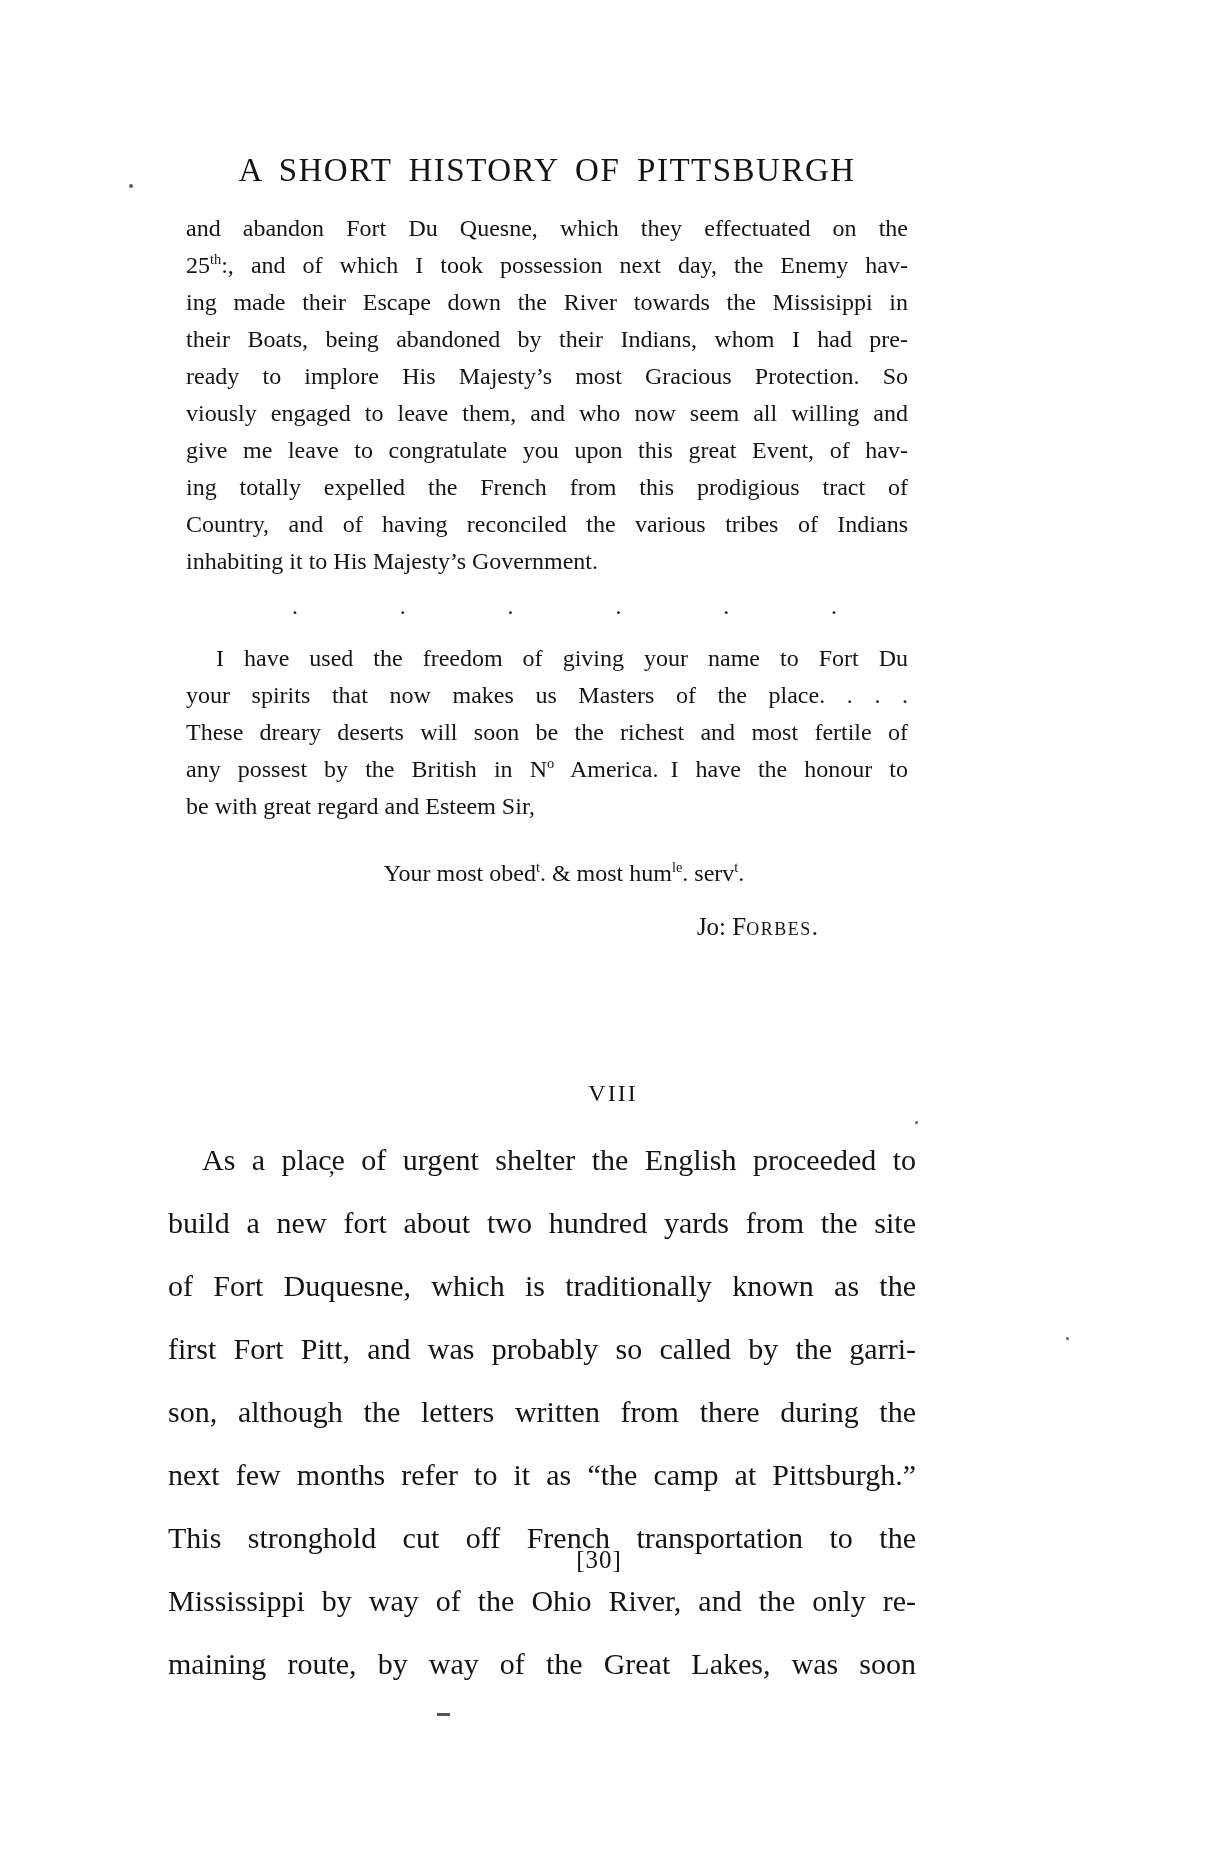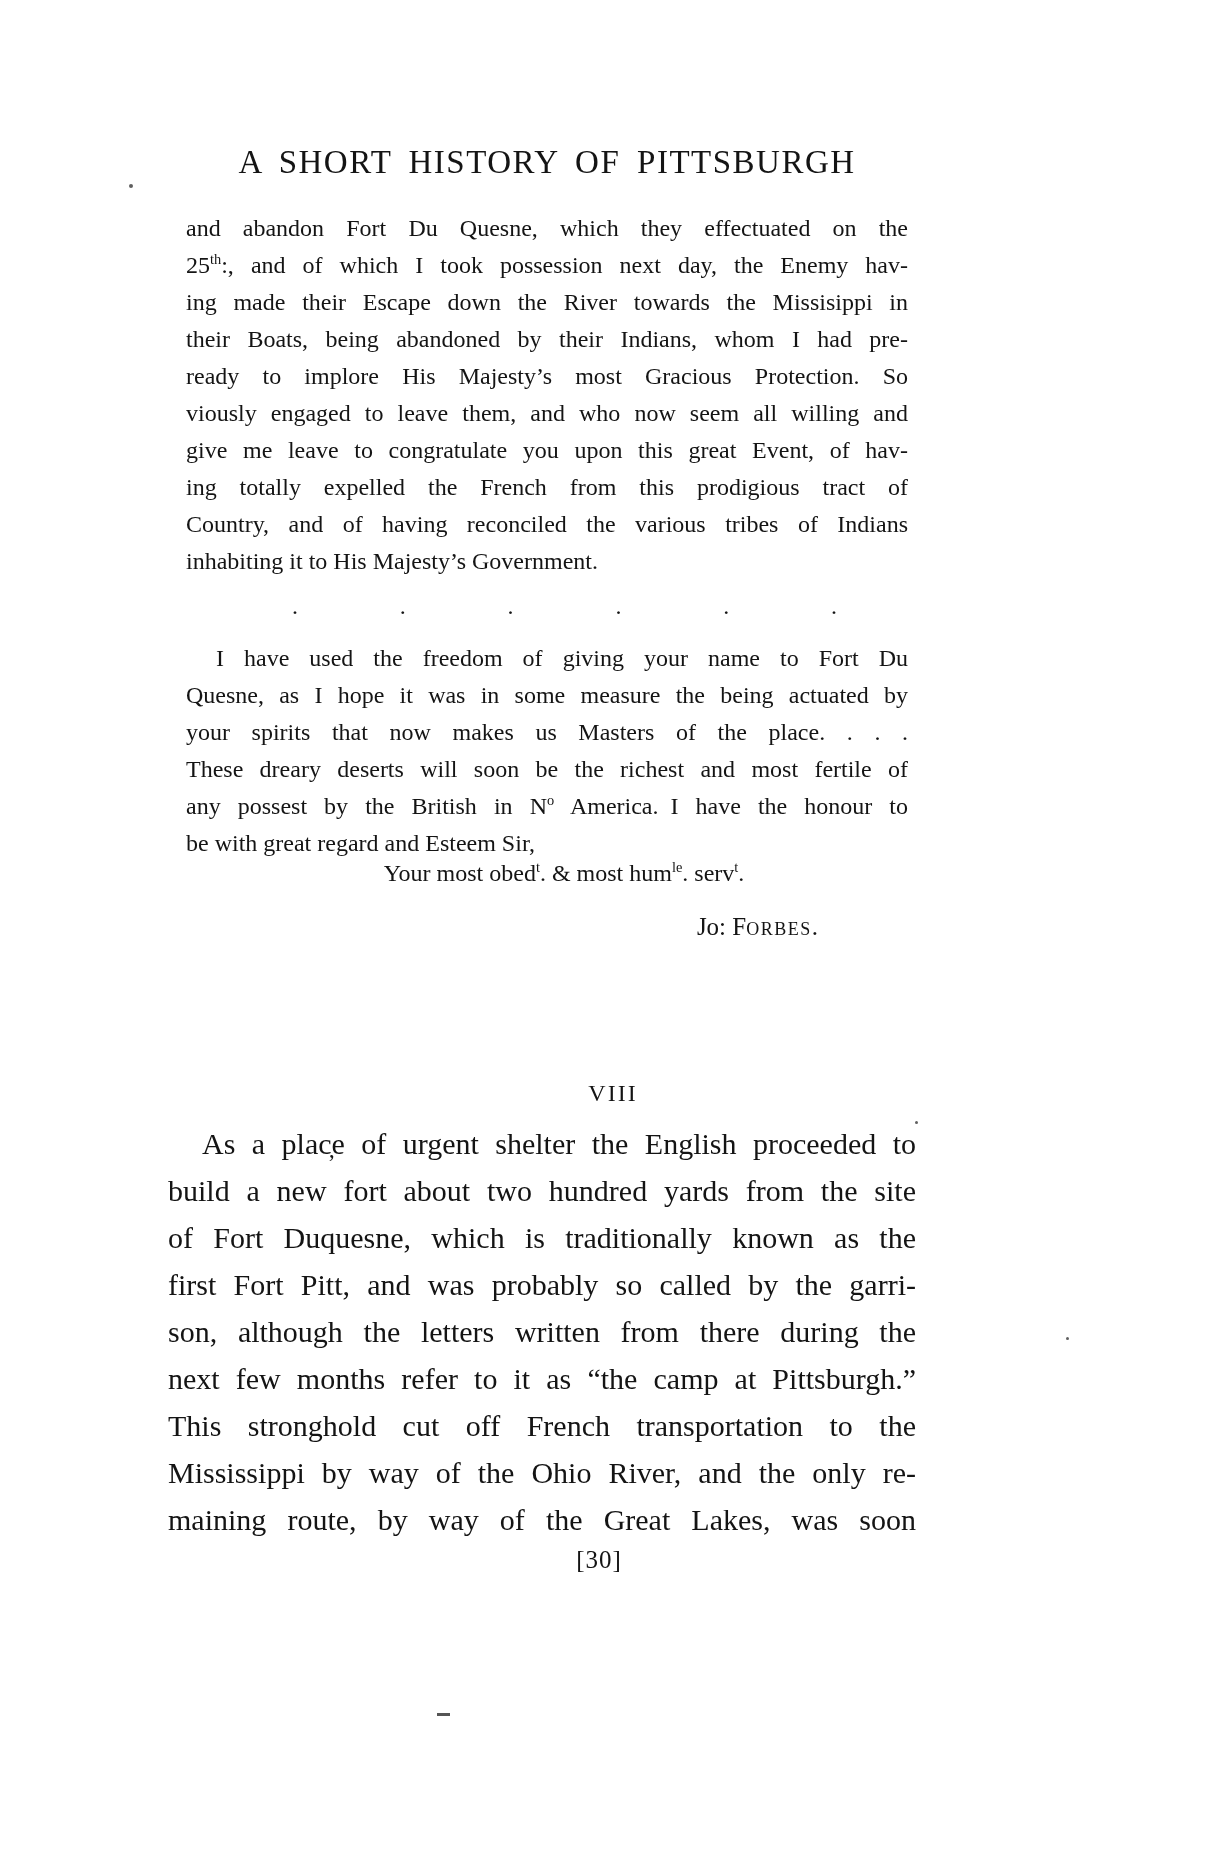--- a/index.html
+++ b/index.html
@@ -6,21 +6,21 @@
   .page {
     position: relative;
     width: 1219px; height: 1874px;
     margin: 0 auto;
     background: #ffffff;
     color: #141414;
     font-family: "Liberation Serif", "DejaVu Serif", serif;
     overflow: hidden;
   }
   .running-head {
-    position: absolute; top: 144px; left: 186px; width: 722px;
+    position: absolute; top: 152px; left: 186px; width: 722px;
     text-align: center;
     font-size: 33px; letter-spacing: 1.5px; word-spacing: 7px;
     white-space: nowrap;
   }
   .letter-block { position: absolute; left: 186px; width: 722px; }
   .p1 { top: 210px; }
   .p2 { top: 640px; }
   .tline {
     text-align: justify; text-align-last: justify; text-justify: inter-word;
     overflow: hidden;
@@ -47,21 +47,21 @@
     padding-right: 90px; box-sizing: border-box;
   }
   .signature .tline { font-size: 25px; line-height: 34px; height: 34px; text-align: right; text-align-last: right; }
   .section-heading {
     position: absolute; top: 1080px; left: 186px; width: 722px;
     padding-left: 132px; box-sizing: border-box;
     text-align: center;
     font-size: 24px; letter-spacing: 2px;
   }
   .body-block { position: absolute; top: 1120px; left: 168px; width: 748px; }
-  .body-block .tline { font-size: 30px; line-height: 47px; height: 47px; }
+  .body-block .tline { font-size: 30px; line-height: 47px; height: 47px; margin-top: 16px; }
   .body-block .tline.ind { text-indent: 34px; }
   .page-number {
     position: absolute; top: 1546px; left: 186px; width: 722px;
     padding-left: 104px; box-sizing: border-box;
     text-align: center;
     font-size: 25px; letter-spacing: 1px;
   }
   .speck { position: absolute; background: #2a2a2a; }
   .speck-dot { width: 4px; height: 4px; border-radius: 50%; opacity: .75; }
   .speck-dash { width: 13px; height: 3px; opacity: .8; }
@@ -83,21 +83,20 @@
       <div class="tline"><span>give me leave to congratulate you upon this great Event, of hav-</span></div>
       <div class="tline"><span>ing totally expelled the French from this prodigious tract of</span></div>
       <div class="tline"><span>Country, and of having reconciled the various tribes of Indians</span></div>
       <div class="tline noj"><span>inhabiting it to His Majesty’s Government.</span></div>
     </div>
 
   <div class="dot-separator">. . . . . .</div>
 
   <div class="letter-block p2">
       <div class="tline ind"><span>I have used the freedom of giving your name to Fort Du</span></div>
-      <div class="tline"><span>Quesne, as I hope it was in some measure the being actuated by</span></div>
       <div class="tline"><span>your spirits that now makes us Masters of the place. . . .</span></div>
       <div class="tline"><span>These dreary deserts will soon be the richest and most fertile of</span></div>
       <div class="tline"><span>any possest by the British in N</span><span class="seg-sup">o</span><span> America. I have the honour to</span></div>
       <div class="tline noj"><span>be with great regard and Esteem Sir,</span></div>
     </div>
 
   <div class="valediction">
       <div class="tline"><span>Your most obed</span><span class="seg-sup">t</span><span>. &amp; most hum</span><span class="seg-sup">le</span><span>. serv</span><span class="seg-sup">t</span><span>.</span></div>
     </div>
 

